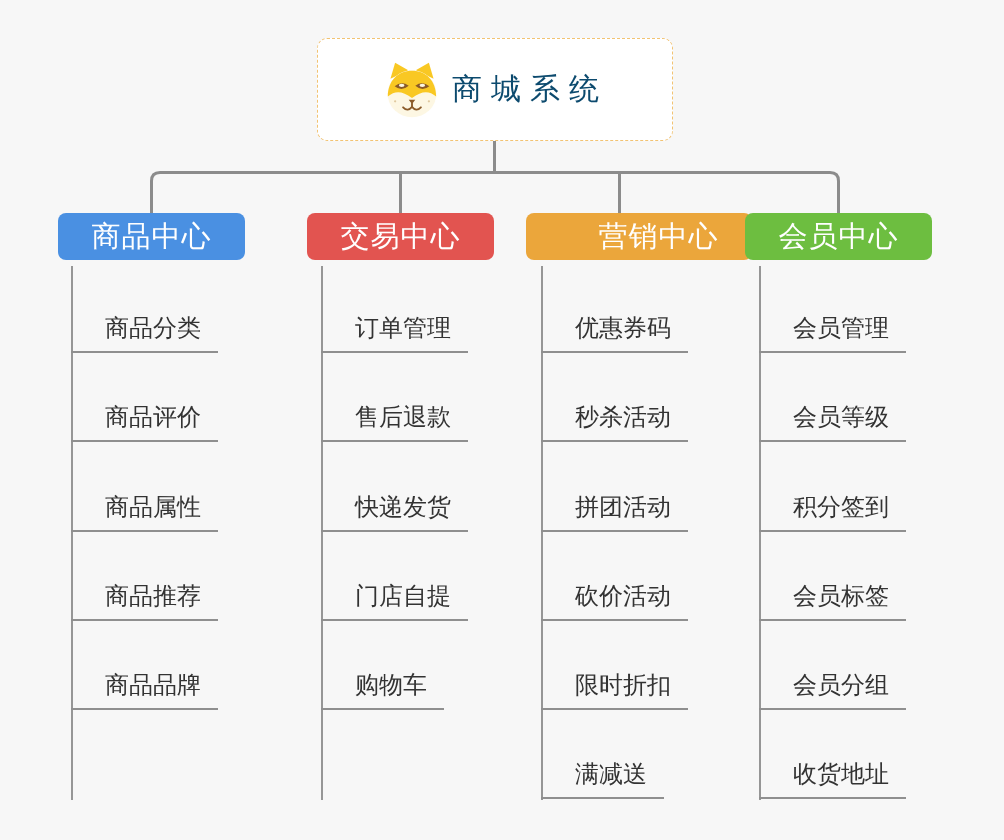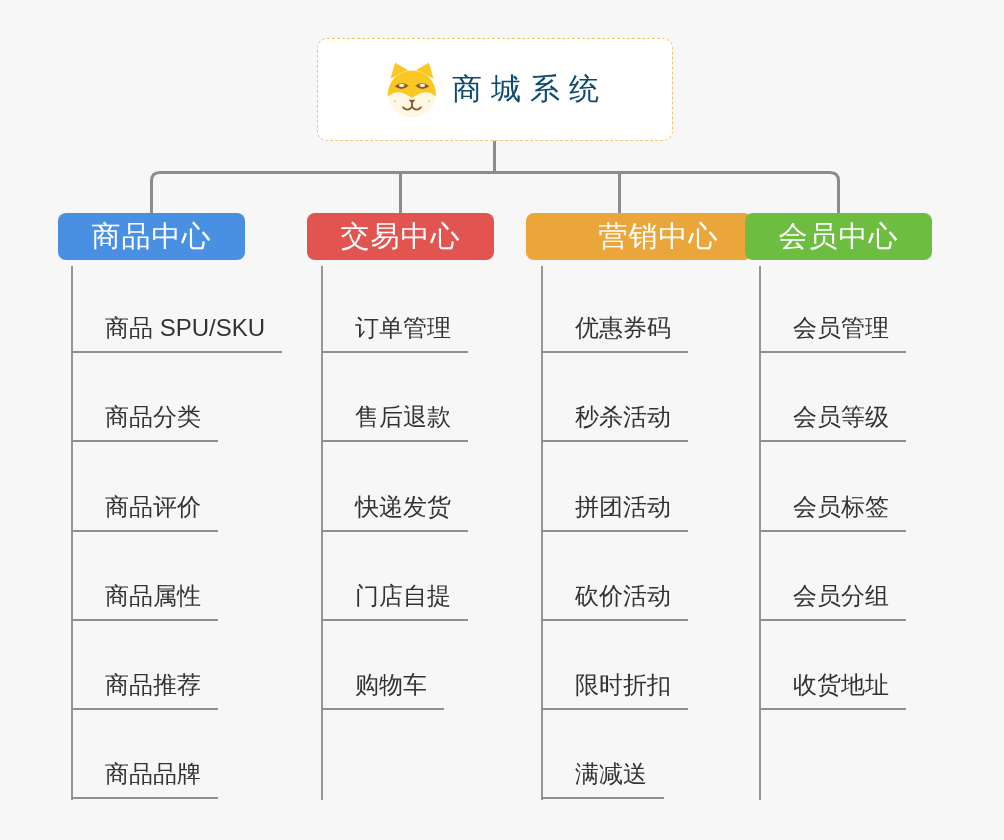--- a/index.html
+++ b/index.html
@@ -81,23 +81,20 @@
     <span>会员中心</span>
   </div>
 
   <div class="trunk tr0"></div>
   <div class="trunk tr1"></div>
   <div class="trunk tr2"></div>
   <div class="trunk tr3"></div>
 
   <div class="leaf-col lc0">
     <div class="leaf-row">
-        <div class="leaf">商品 SPU/SKU</div>
-      </div>
-    <div class="leaf-row">
         <div class="leaf">商品分类</div>
       </div>
     <div class="leaf-row">
         <div class="leaf">商品评价</div>
       </div>
     <div class="leaf-row">
         <div class="leaf">商品属性</div>
       </div>
     <div class="leaf-row">
         <div class="leaf">商品推荐</div>
@@ -147,20 +144,23 @@
   </div>
 
   <div class="leaf-col lc3">
     <div class="leaf-row">
         <div class="leaf">会员管理</div>
       </div>
     <div class="leaf-row">
         <div class="leaf">会员等级</div>
       </div>
     <div class="leaf-row">
+        <div class="leaf">积分签到</div>
+      </div>
+    <div class="leaf-row">
         <div class="leaf">会员标签</div>
       </div>
     <div class="leaf-row">
         <div class="leaf">会员分组</div>
       </div>
     <div class="leaf-row">
         <div class="leaf">收货地址</div>
       </div>
   </div>
 

